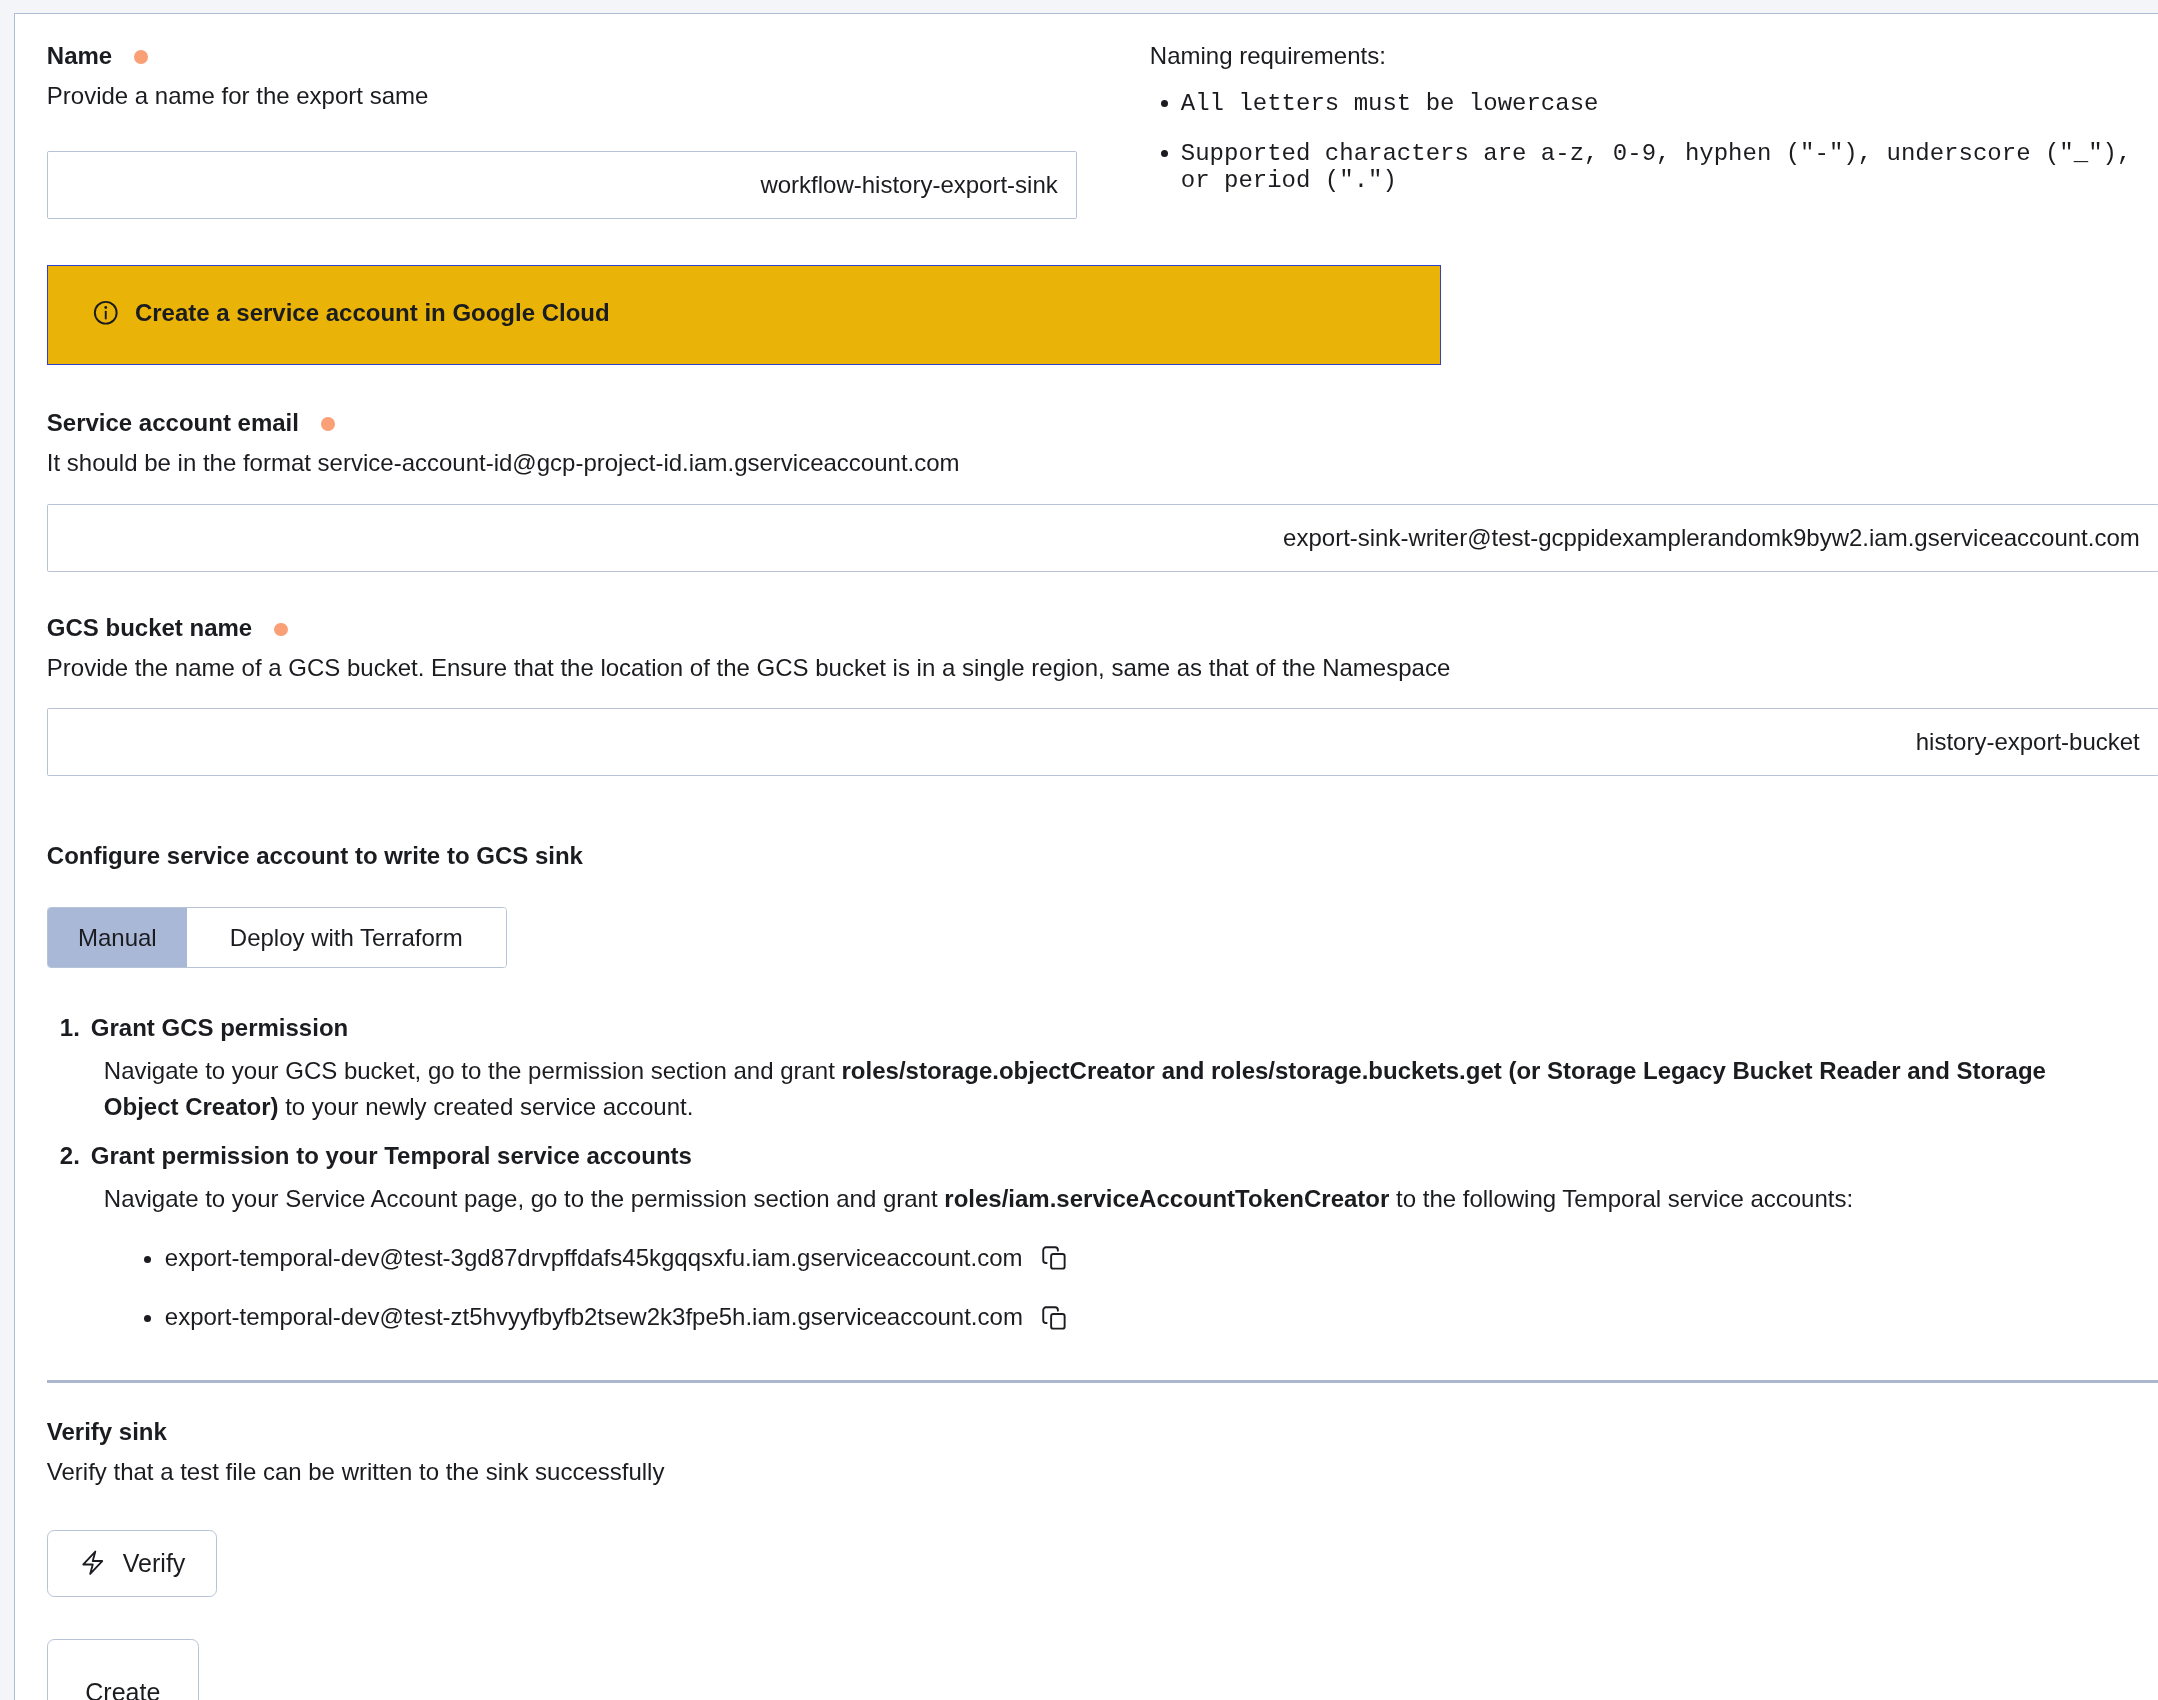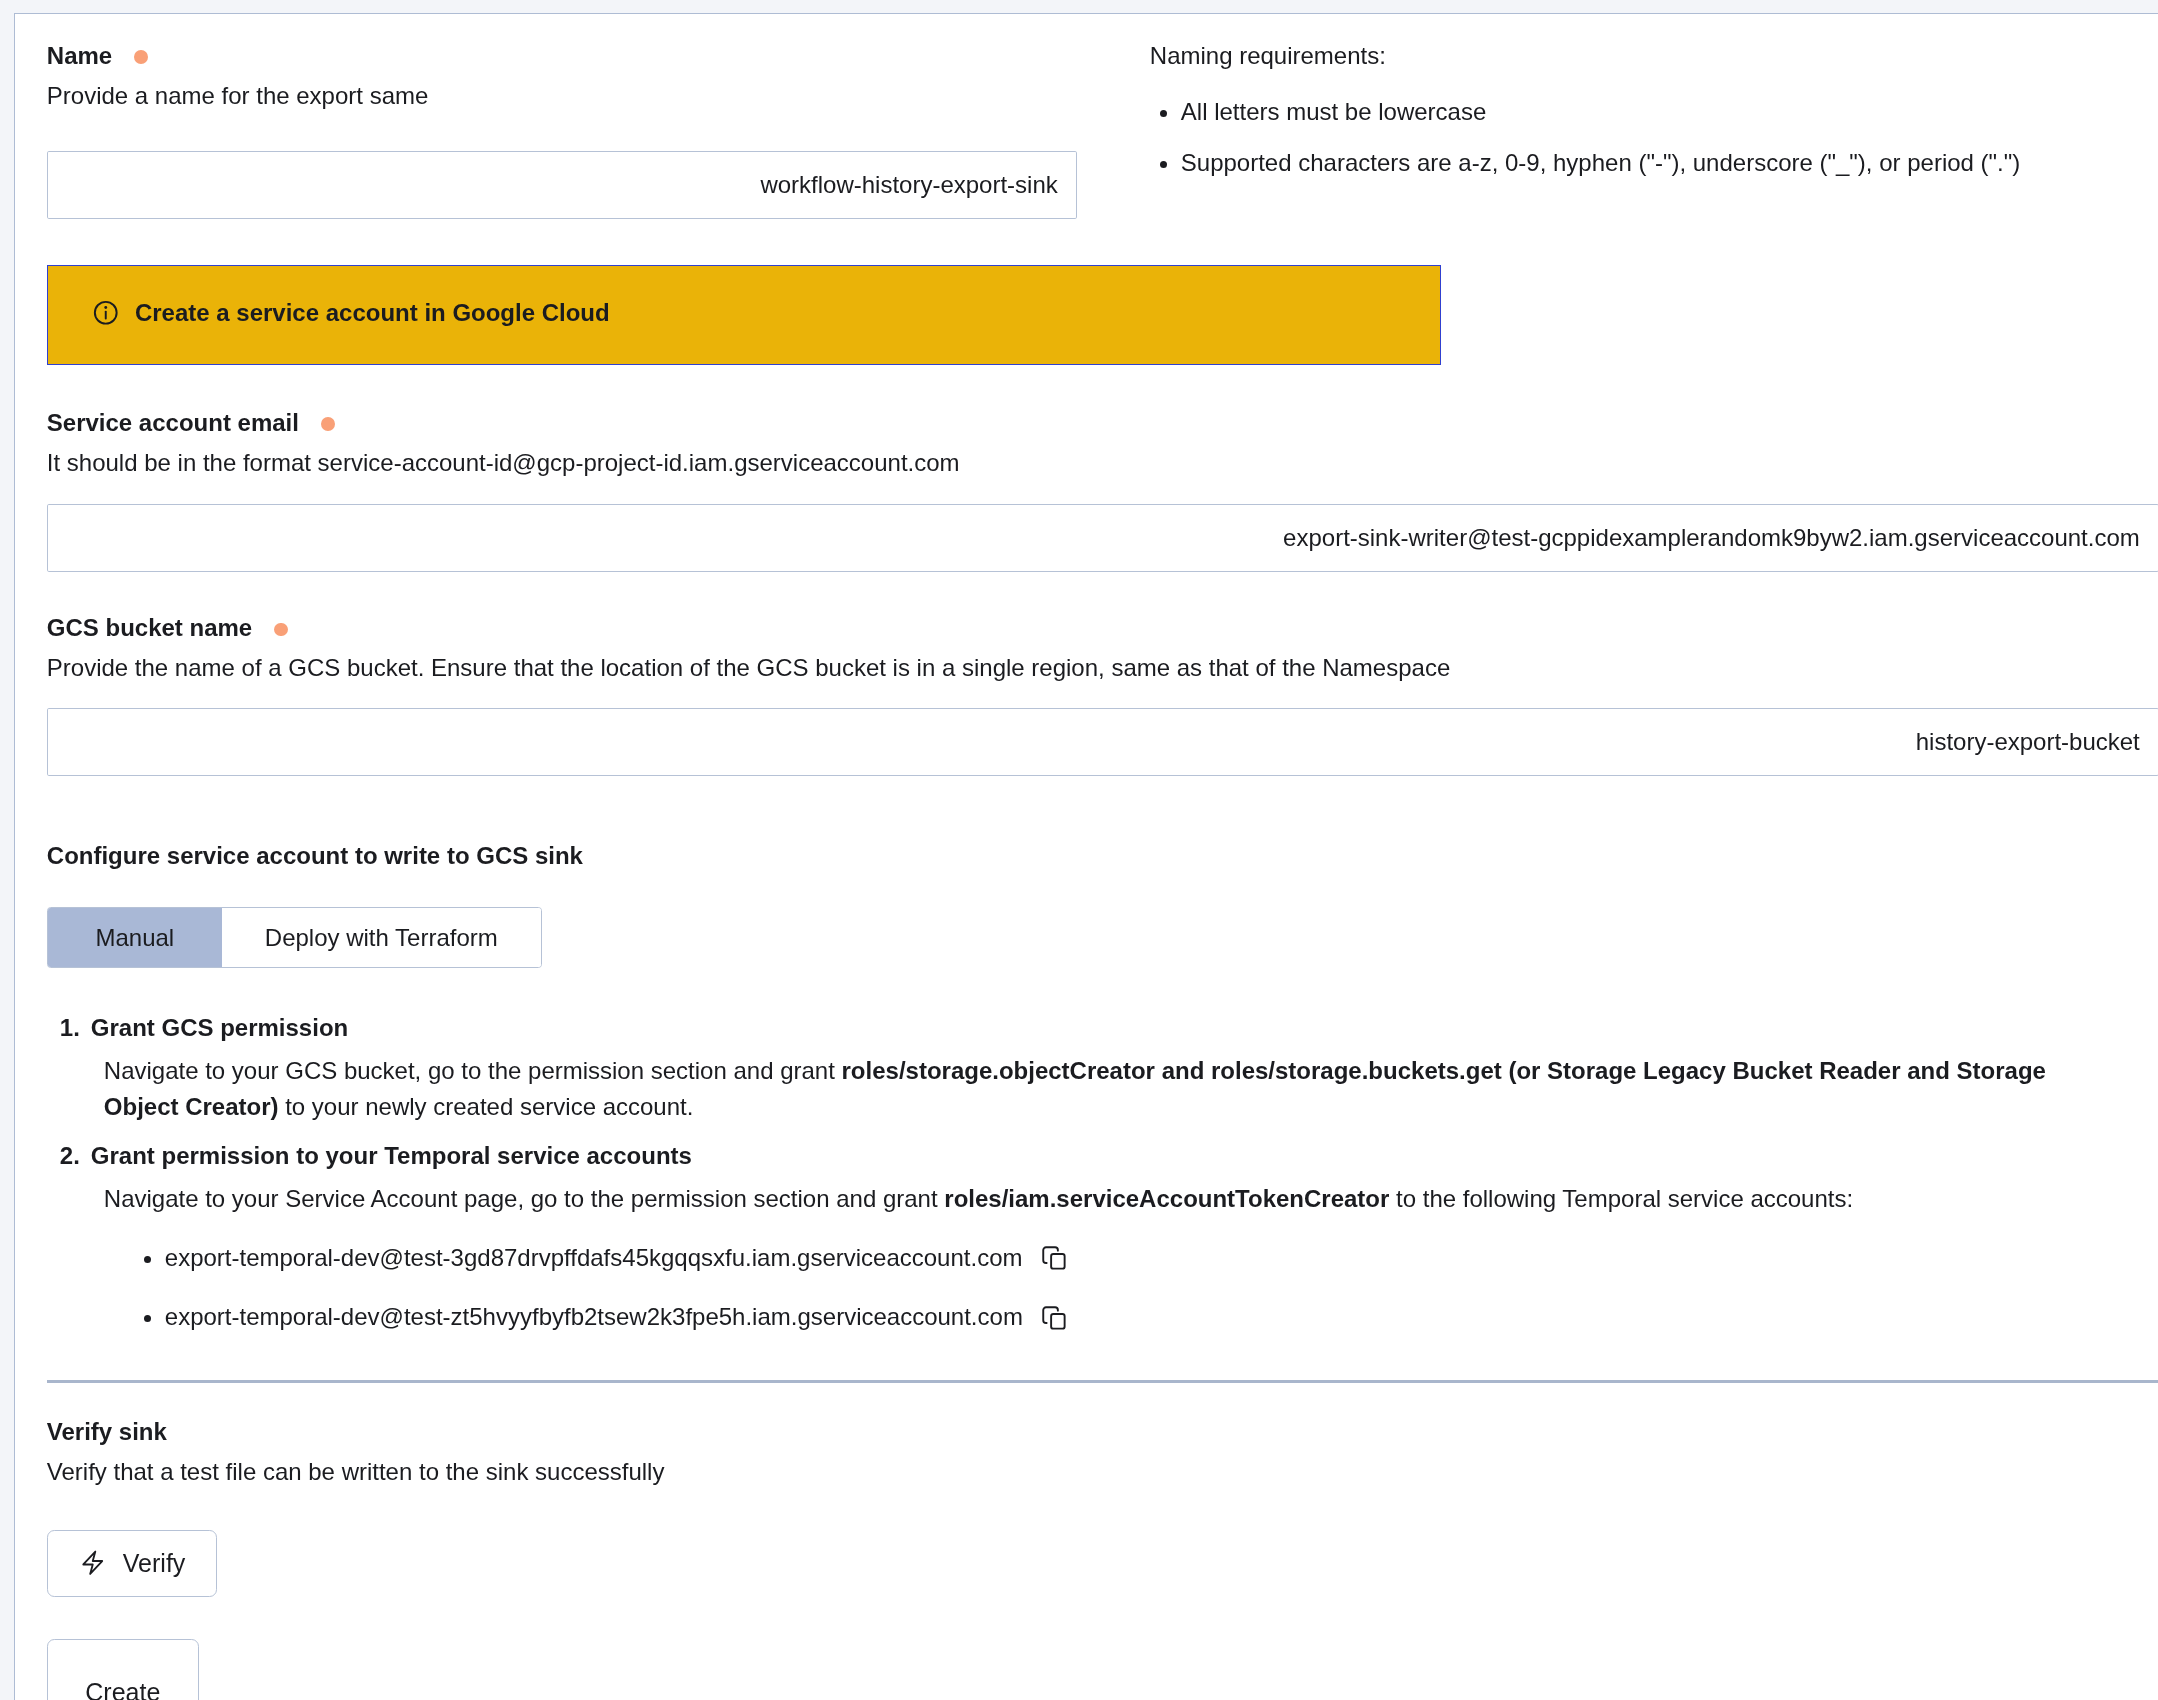--- a/index.html
+++ b/index.html
@@ -47,21 +47,21 @@
     text-align: right;
   }
   .input-1 { margin-top: 41px; width: 1030px; }
   .input-wide { margin-top: 27.5px; width: 1394px; }
   .input-focused {
     margin-top: 26px; width: 1394px; height: 73px;
     border: 4.6px solid #7d89e3; border-radius: 3.7px;
   }
 
   .req-title { font-size: 24px; }
-  ul.req-list { margin: 28px 0 0 31px; }
+  ul.req-list { margin: 20px 0 0 31px; font-family: Liberation Mono, monospace; }
   ul.req-list li { margin-bottom: 23px; font-size: 24px; }
 
   .info-banner {
     margin-top: 46px;
     width: 1394px;
     background: #eab308;
     border: 1.8px solid #3040d0;
     padding: 33px 27.5px 37px 44px;
   }
   .info-title-row { display: flex; align-items: center; gap: 15.6px; }
@@ -84,21 +84,21 @@
     font-size: 24px;
     height: 59px;
     display: flex; align-items: center; justify-content: center;
     background: #ffffff;
     border: none;
     font-family: inherit;
     color: #1b1c20;
     cursor: pointer;
   }
   .tab.selected { background: #a9b8d6; }
-  .tab-manual { width: 174px; }
+  .tab-manual { width: 139px; }
   .tab-terraform { width: 319px; }
 
   .steps { margin-top: 46px; }
   .step-title {
     display: flex; gap: 11px;
     font-weight: 700; font-size: 24px;
     padding-left: 13px;
   }
   .step-body {
     margin: 11px 55px 0 57px;

